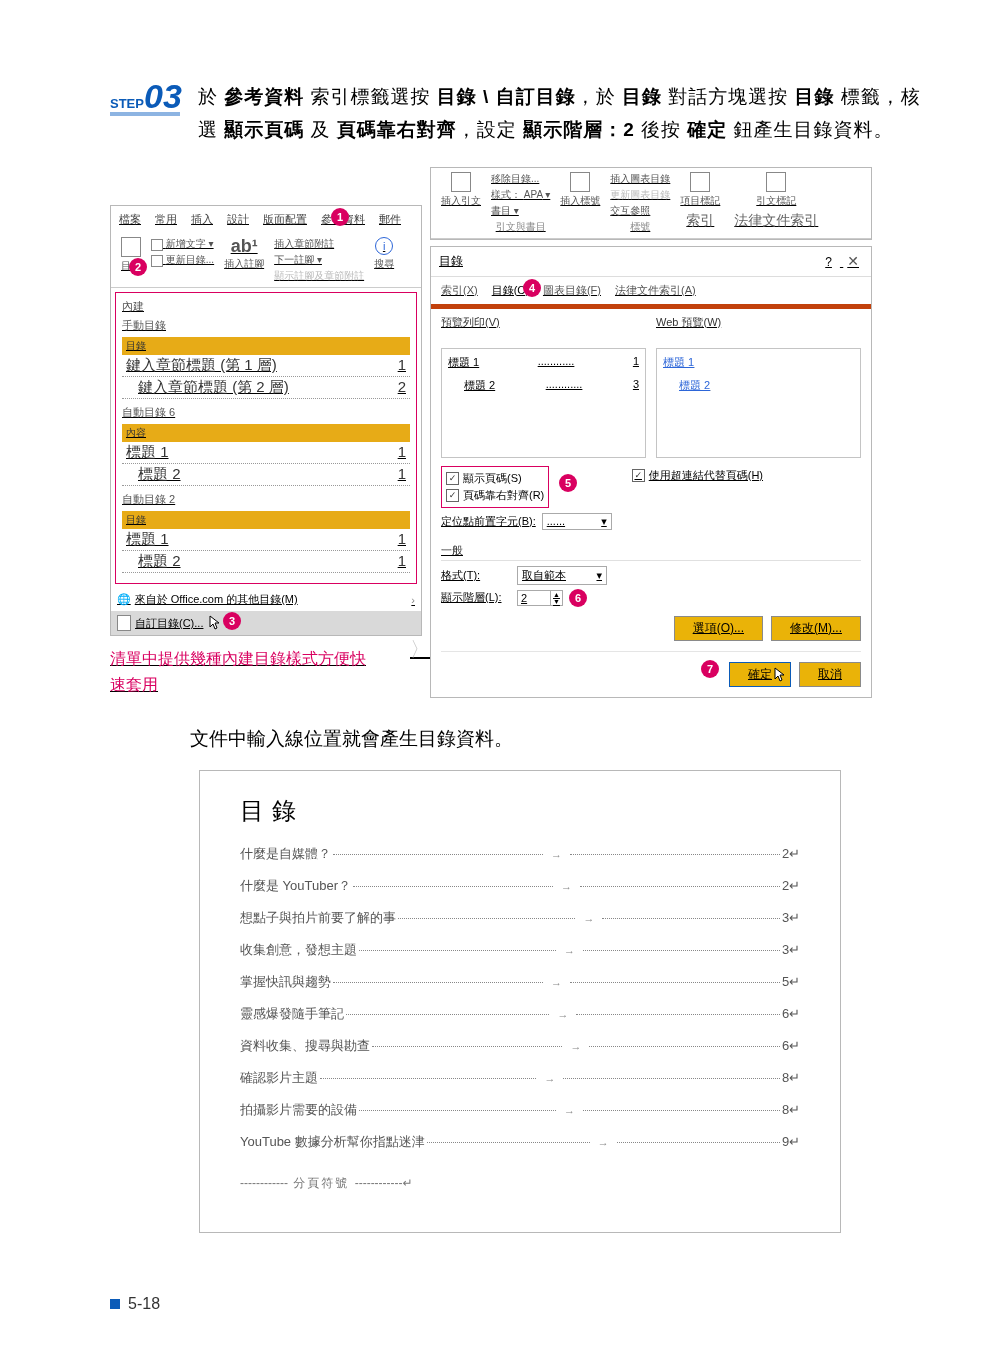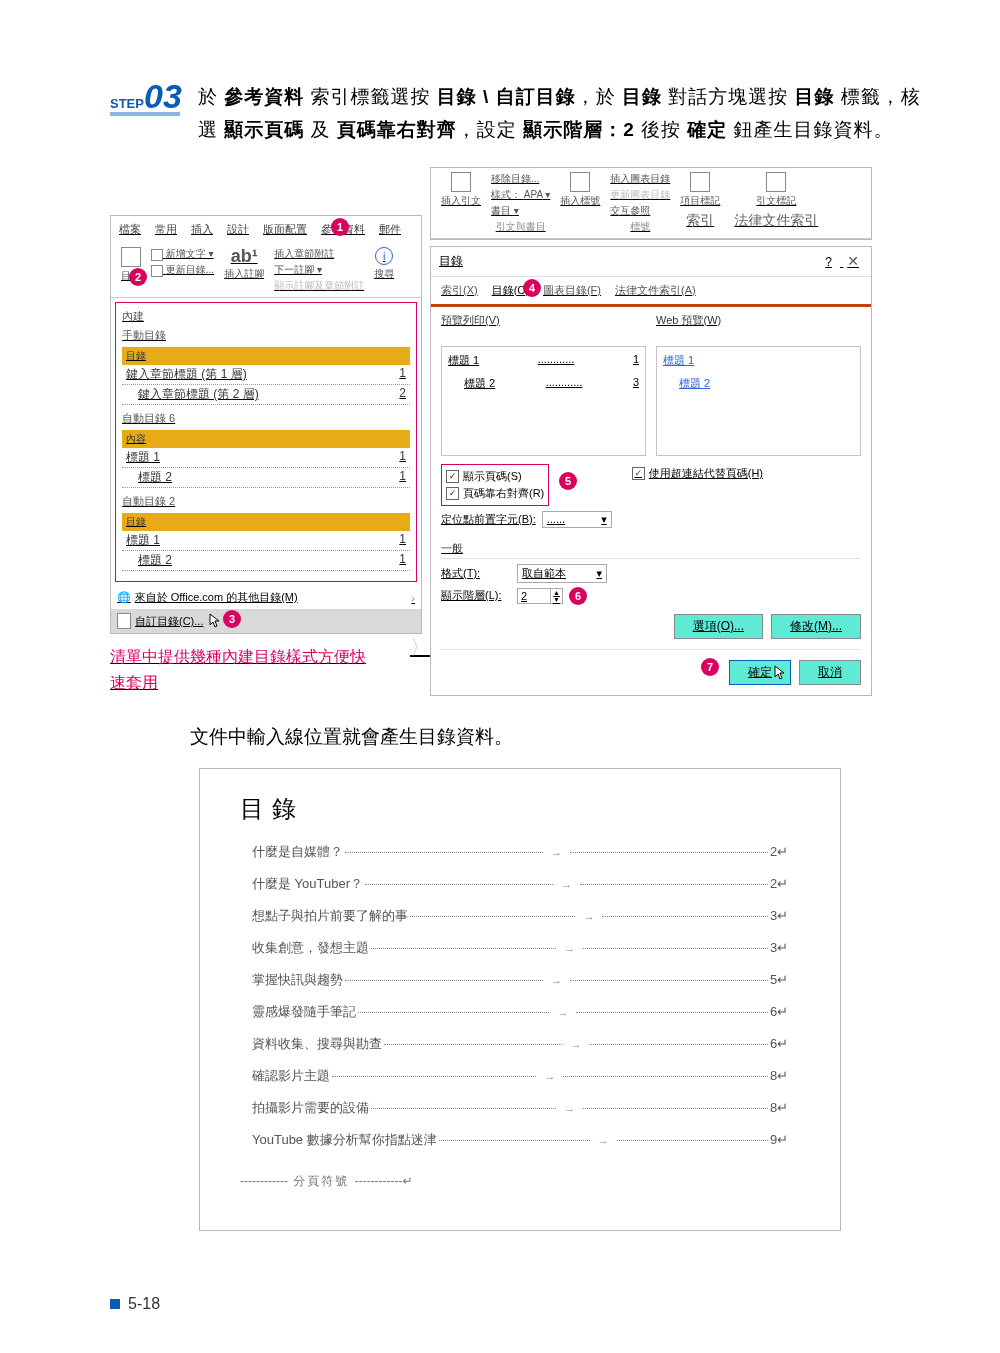--- a/index.html
+++ b/index.html
@@ -26,60 +26,60 @@
   .r-sec { display:flex; flex-direction:column; align-items:center; gap:2px; padding:0 4px; }
   .r-sec .caption { font-size:14px;color:#666;padding-top:2px; }
   .ab1 { font-size:18px;font-weight:700;color:#555;display:inline-block;line-height:18px;}
   .tiny { font-size:10px; color:#555; }
 
   
   .gallery { border:1px solid #d90060; margin:4px; padding:4px 6px; }
   .gal-title { font-size:11px;color:#555;margin:2px 0 4px; }
   .gal-card { margin-bottom:6px; }
   .gal-hdr { background:#e7ab17; color:#333; font-size:10px; padding:2px 4px; }
-  .gal-line { display:flex; justify-content:space-between; font-size:12px;color:#333;padding:1px 4px; border-bottom:1px dotted #999; }
+  .gal-line { display:flex; justify-content:space-between; font-size:15px;color:#333;padding:1px 4px; border-bottom:1px dotted #999; }
   .drop-item { display:flex; align-items:center; gap:4px; padding:4px 6px; font-size:11px; }
   .drop-item.sel { background:#d9d9d9; }
   .drop-caret { margin-left:auto; color:#888; }
 
   
   .dlg-title { display:flex; justify-content:space-between; align-items:center; padding:6px 8px; font-size:12px; border-bottom:1px solid #ddd;}
   .dlg-close { font-size:14px; color:#555; padding:0 4px; }
-  .dlg-tabs { display:flex; gap:14px; padding:6px 10px; font-size:11px; color:#555; border-bottom:3px solid #c2410c;}
+  .dlg-tabs { display:flex; gap:14px; padding:6px 10px; font-size:11px; color:#555; border-bottom:5px solid #c2410c;}
   .dlg-body { padding:6px 10px 10px; }
   .panes { display:flex; gap:10px; }
   .pane { flex:1; border:1px solid #c4c4c4; height:96px; padding:6px; font-size:11px; position:relative; overflow:hidden;}
   .pane-label { font-size:11px;color:#333;margin-bottom:18px;}
   .plink { color:#2d66d8; text-decoration:underline; }
   .chk-row { display:flex; align-items:center; gap:4px; font-size:11px; margin:2px 0; }
   .chk { width:11px;height:11px;border:1px solid #666;display:inline-flex;align-items:center;justify-content:center;font-size:9px;color:#333; }
   .redbox { border:1px solid #d90060; padding:2px 4px; display:inline-block; }
   .field-row { display:flex; align-items:center; gap:6px; font-size:11px; margin:5px 0;}
   .sel-box { border:1px solid #aaa; padding:1px 4px; min-width:60px; display:inline-flex; justify-content:space-between; align-items:center; font-size:11px; }
   .spin { display:inline-flex; border:1px solid #aaa;}
   .spin input{ width:26px;border:none;text-align:left;padding:1px 3px;font-size:11px; }
   .spin .arrows{ display:flex;flex-direction:column;border-left:1px solid #aaa;}
   .spin .arrows span{ font-size:7px;line-height:7px;padding:0 2px;}
   .sec-label { font-size:11px;color:#333;margin:8px 0 4px; border-bottom:1px solid #e0e0e0; padding-bottom:2px;}
   .dlg-btns { display:flex; justify-content:flex-end; gap:8px; padding-top:10px; border-top:1px solid #e5e5e5; margin-top:10px;}
-  .btn { border:1px solid #8a8a8a; padding:3px 18px; font-size:12px; background:#5eead4;}
+  .btn { border:1px solid #8a8a8a; padding:3px 18px; font-size:12px; background:#eab308;}
   .btn.primary { border-color:#0b5bb8; }
 
   
   .num-badge { position:absolute; width:18px;height:18px;border-radius:50%;background:#d90060;color:#fff;font-size:11px;font-weight:700;display:flex;align-items:center;justify-content:center; z-index:5;}
   .cursor { position:absolute; width:12px; height:16px; z-index:6;}
   .cursor svg{width:12px;height:16px;display:block;}
 
   .note { color:#d90060; font-size:16px; line-height:1.6; margin-top:10px; max-width:270px; }
   .mid-text { font-size:19px; margin:28px 0 18px 80px; }
 
   
   .toc-doc { margin:0 auto; width:560px; border:1px solid #b8b8b8; padding:24px 40px 40px; }
   .toc-title { font-size:24px; letter-spacing:8px; margin-bottom:18px; }
-  .toc-line { display:flex; align-items:baseline; font-size:13px; color:#555; margin:14px 12px; }
+  .toc-line { display:flex; align-items:baseline; font-size:13px; color:#555; margin:14px 0; }
   .toc-text { white-space:nowrap; }
   .toc-dots { flex:1; border-bottom:1.2px dotted #888; margin:0 2px; position:relative; top:-3px; }
   .toc-arrow { font-size:11px;color:#888; padding:0 6px;}
   .toc-page { white-space:nowrap; }
   .pgbreak { margin-top:24px; font-size:12px; color:#777; letter-spacing:2px; }
   .pgbreak .dash { letter-spacing:0; }
 
   .footer { position:absolute; bottom:40px; left:110px; font-size:16px; color:#333; display:flex; align-items:center; gap:8px;}
   .footer .sq { width:10px;height:10px;background:#0b5bb8; }
 

